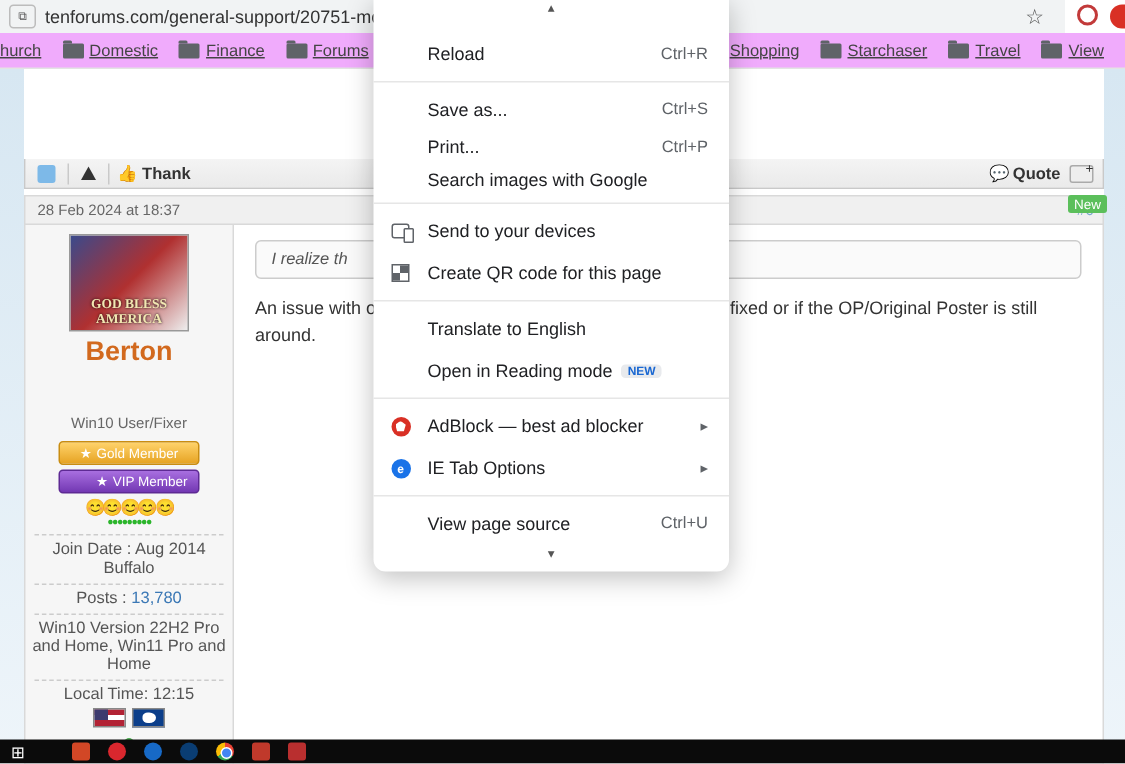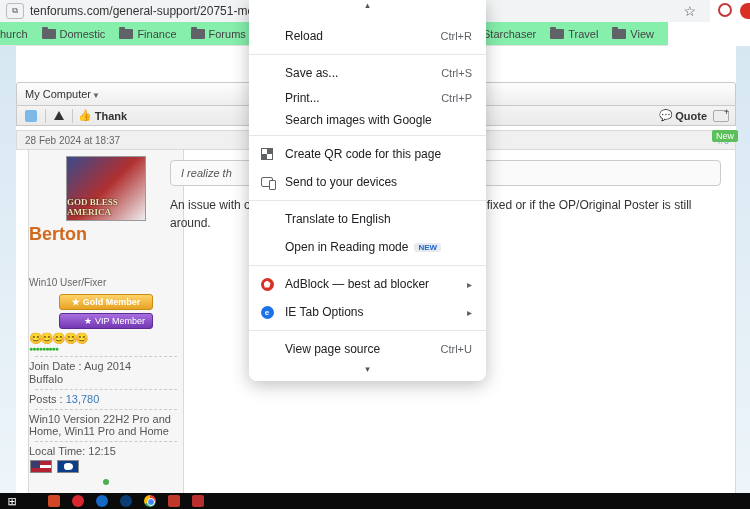--- a/index.html
+++ b/index.html
@@ -7,21 +7,21 @@
 
   
   .url-bar{position:absolute;top:0;left:0;width:710px;height:22px;background:#f1f3f4;display:flex;align-items:center;font-size:12px;}
   .url-bar .hatch{width:18px;height:16px;margin:0 6px;border:1px solid #bcbcbc;border-radius:3px;display:flex;align-items:center;justify-content:center;font-size:8px;color:#555;}
   .url-bar .url-text{flex:1;color:#333;}
   .url-bar .star{margin:0 14px;color:#555;font-size:14px;}
   .ext1{position:absolute;top:3px;left:718px;width:14px;height:14px;border:2px solid #c23a3a;border-radius:50%;}
   .ext2{position:absolute;top:3px;left:740px;width:10px;height:16px;background:#d93025;border-top-left-radius:10px;border-bottom-left-radius:10px;}
 
   
-  .bookmarks{position:absolute;top:22px;left:0;width:668px;height:24px;background:#86efac;border-bottom:1px solid #e3e3e3;display:flex;align-items:center;font-size:11px;color:#444;}
+  .bookmarks{position:absolute;top:22px;left:0;width:750px;height:24px;background:#f0abfc;border-bottom:1px solid #e3e3e3;display:flex;align-items:center;font-size:11px;color:#444;text-decoration:underline;}
   .bm-item{display:flex;align-items:center;margin-right:14px;white-space:nowrap;}
   .bm-item .folder{width:14px;height:10px;background:#5f6368;border-radius:1px;margin-right:4px;position:relative;}
   .bm-item .folder::before{content:"";position:absolute;top:-2px;left:0;width:6px;height:2px;background:#5f6368;border-radius:1px 1px 0 0;}
 
   
   .page{position:absolute;top:46px;left:0;width:750px;height:463px;background:linear-gradient(#d7e7f2,#eef5fa);}
   .page-inner{position:absolute;top:0;left:16px;width:720px;height:100%;background:#fff;}
 
   
   .forum-bar{position:absolute;top:36px;left:0;right:0;height:24px;border:1px solid #c9c9c9;border-radius:3px 3px 0 0;background:linear-gradient(#fdfdfd,#eeeeee);display:flex;align-items:center;font-size:11px;color:#333;}
@@ -38,26 +38,26 @@
   .quote-ico{font-size:11px;margin-right:2px;}
   .multi-btn{width:16px;height:12px;border:1px solid #aaa;border-radius:2px;background:#eee;margin-right:6px;position:relative;}
   .multi-btn::after{content:"+";position:absolute;right:-1px;top:-4px;font-size:9px;}
 
   
   .post-head{position:absolute;top:84px;left:0;right:0;height:20px;background:#f0f0f0;border:1px solid #d9d9d9;display:flex;align-items:center;font-size:10px;color:#666;gap:24px;}
   .post-date{margin-left:8px;}
   .post-num{margin-left:auto;margin-right:6px;color:#79a8cc;}
   .new-badge{position:absolute;top:84px;right:-2px;background:#5bbf5b;color:#fff;font-size:9px;padding:1px 4px;border-radius:2px;}
 
-  .user-col{position:absolute;top:104px;left:12px;width:156px;bottom:0;background:#f6f6f6;border:1px solid #d9d9d9;border-top:none;text-align:left;font-size:10px;color:#555;}
+  .user-col{position:absolute;top:104px;left:0;width:140px;bottom:0;background:#f6f6f6;border:1px solid #d9d9d9;border-top:none;text-align:center;font-size:10px;color:#555;}
   .avatar{width:80px;height:65px;margin:6px auto 3px;background:linear-gradient(135deg,#3a4a8c,#b03030,#eee);border:1px solid #999;position:relative;}
   .avatar-text{position:absolute;bottom:3px;left:0;right:0;font-family:serif;font-weight:bold;font-size:9px;color:#f2e7b2;text-shadow:0 0 2px #000;}
   .uname{color:#d2691e;font-weight:bold;font-size:18px;margin:2px 0;}
   .utitle{font-size:10px;color:#666;margin-top:32px;}
-  .badge-gold{width:94px;height:16px;margin:6px auto 3px;background:linear-gradient(#ffd36b,#e6a323);border-radius:3px;color:#fff;font-size:9px;line-height:16px;display:flex;align-items:center;justify-content:center;border:1px solid #c98d12;font-weight:bold;}
+  .badge-gold{width:94px;height:16px;margin:6px auto 3px;background:linear-gradient(#ffd36b,#e6a323);border-radius:3px;color:#fff;font-size:9px;line-height:16px;display:flex;align-items:center;justify-content:center;border:1px solid #c98d12;}
   .badge-gold::before{content:"★";margin-right:3px;}
   .badge-vip{width:94px;height:16px;margin:0 auto 3px;background:linear-gradient(#a86fe0,#7338b3);border-radius:3px;color:#fff;font-size:9px;line-height:16px;display:flex;align-items:center;justify-content:center;border:1px solid #5e2a94;padding-left:17px;}
   .badge-vip::before{content:"★";margin-right:3px;}
   .rep{margin:2px auto;}
   .rep-faces{font-size:11px;letter-spacing:-2px;}
   .rep-dots{font-size:7px;color:#2bb52b;letter-spacing:-1px;}
   .dashed{border-top:1px dashed #ccc;margin:4px 6px 3px;}
   .info-line{font-size:11px;color:#555;margin:1px 0;}
   .info-line .num{color:#3b78b5;}
   .flags{margin-top:3px;}
@@ -147,23 +147,20 @@
     </div>
   <div class="bm-item">
       <div class="folder"></div>
       <span>View</span>
     </div>
 </div>
 
 <div class="page">
   <div class="page-inner">
 
-    <div class="forum-bar">
-      <span class="mc-link"><span>My Computer</span><span class="mc-caret">▼</span></span>
-    </div>
     <div class="forum-bar2">
       <div class="tag-ico"></div>
       <div class="divider-v"></div>
       <div class="warn-ico"></div>
       <div class="divider-v"></div>
       <span class="thumb-ico">👍</span>
       <span class="thank-txt">Thank</span>
       <div class="flex-spacer"></div>
       <div class="quote-btn">
           <span class="quote-ico">💬</span>
@@ -231,29 +228,29 @@
   <div class="ctx-row" style="height:22px">
       <span>Print...</span>
       <span class="sc">Ctrl+P</span>
     </div>
   <div class="ctx-row" style="height:22px">
       <span>Search images with Google</span>
     </div>
   <div class="ctx-sep"></div>
   <div class="ctx-row">
       <div class="ic">
+        <div class="ic-devices"></div>
+      </div>
+      <span>Send to your devices</span>
+    </div>
+  <div class="ctx-row">
+      <div class="ic">
         <div class="ic-qr"></div>
       </div>
       <span>Create QR code for this page</span>
-    </div>
-  <div class="ctx-row">
-      <div class="ic">
-        <div class="ic-devices"></div>
-      </div>
-      <span>Send to your devices</span>
     </div>
   <div class="ctx-sep"></div>
   <div class="ctx-row">
       <span>Translate to English</span>
     </div>
   <div class="ctx-row">
       <span>Open in Reading mode</span>
       <span class="new-pill">NEW</span>
     </div>
   <div class="ctx-sep"></div>

